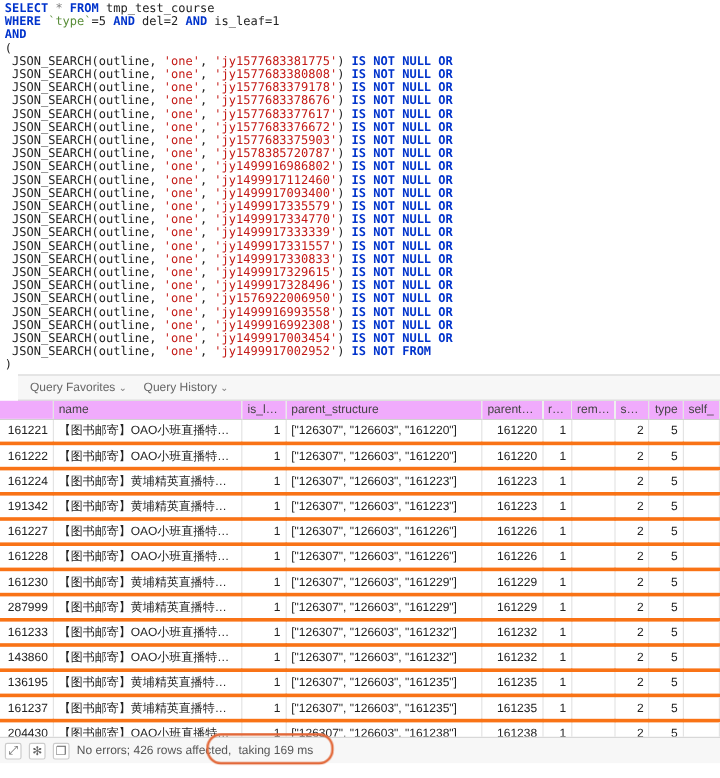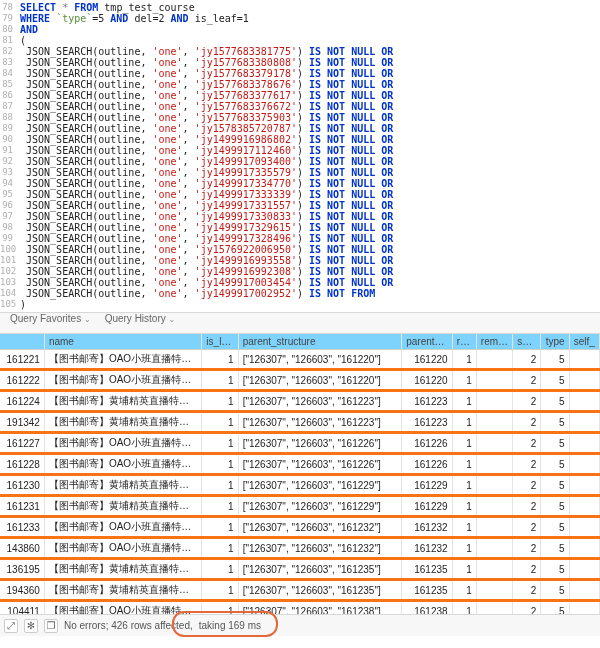--- a/index.html
+++ b/index.html
@@ -37,45 +37,46 @@
   .op { color: #7a7a7a; }
   .str { color: #c41a16; }
   .ident { color: #222; }
   .bt { color: #5a8e3a; }
   .toolbar {
     height: 22px;
     border-top: 1px solid #d8d8d8;
     border-bottom: 1px solid #d8d8d8;
     background: #f7f7f7;
     display: flex;
-    align-items: flex-start;
+    align-items: center;
     gap: 14px;
     padding: 0 10px;
     font-family: -apple-system, Helvetica, Arial, sans-serif;
     font-size: 10px;
     color: #666;
+    margin-left: 15px;
   }
   .toolbar .chev { font-size: 8px; color: #888; }
   .grid {
     height: 280px;
     overflow: hidden;
     font-family: -apple-system, Helvetica, Arial, sans-serif;
     font-size: 10px;
   }
   table { border-collapse: collapse; width: 100%; table-layout: fixed; }
   th, td {
     border-right: 1px solid #e4e4e4;
     padding: 2px 4px;
     white-space: nowrap;
     overflow: hidden;
     text-overflow: ellipsis;
     height: 14px;
   }
   thead th {
-    background: #7dd3fc;
+    background: #f0abfc;
     border-bottom: 1px solid #d0d0d0;
     font-weight: normal;
     text-align: left;
     color: #444;
     position: sticky; top: 0;
   }
   tbody tr { border-bottom: 3px solid #f97316; }
   td.num, th.num { text-align: right; }
   .status {
     height: 22px;
@@ -115,49 +116,20 @@
   .col-sell { width: 24px; }
   .col-remark { width: 36px; }
   .col-shop { width: 28px; }
   .col-type { width: 28px; }
   .col-self { width: 30px; }
 </style>
 </head>
 <body>
 
 <div class="editor">
-  <div class="gutter" id="gutter">78
-79
-80
-81
-82
-83
-84
-85
-86
-87
-88
-89
-90
-91
-92
-93
-94
-95
-96
-97
-98
-99
-100
-101
-102
-103
-104
-105
-</div>
   <div class="code" id="code"><span class="kw">SELECT</span> <span class="op">*</span> <span class="kw">FROM</span> <span class="ident">tmp_test_course</span>
 <span class="kw">WHERE</span> <span class="bt">`type`</span>=5 <span class="kw">AND</span> del=2 <span class="kw">AND</span> is_leaf=1
 <span class="kw">AND</span>
 (
  JSON_SEARCH(outline, <span class="str">'one'</span>, <span class="str">'jy1577683381775'</span>) <span class="kw">IS NOT NULL OR</span>
  JSON_SEARCH(outline, <span class="str">'one'</span>, <span class="str">'jy1577683380808'</span>) <span class="kw">IS NOT NULL OR</span>
  JSON_SEARCH(outline, <span class="str">'one'</span>, <span class="str">'jy1577683379178'</span>) <span class="kw">IS NOT NULL OR</span>
  JSON_SEARCH(outline, <span class="str">'one'</span>, <span class="str">'jy1577683378676'</span>) <span class="kw">IS NOT NULL OR</span>
  JSON_SEARCH(outline, <span class="str">'one'</span>, <span class="str">'jy1577683377617'</span>) <span class="kw">IS NOT NULL OR</span>
  JSON_SEARCH(outline, <span class="str">'one'</span>, <span class="str">'jy1577683376672'</span>) <span class="kw">IS NOT NULL OR</span>
@@ -300,21 +272,21 @@
           <td class="num">1</td>
           <td>["126307", "126603", "161229"]</td>
           <td class="num">161229</td>
           <td class="num">1</td>
           <td></td>
           <td class="num">2</td>
           <td class="num">5</td>
           <td></td>
         </tr>
         <tr>
-          <td class="num">161231</td>
+          <td class="num">287999</td>
           <td>【图书邮寄】黄埔精英直播特训营系...</td>
           <td class="num">1</td>
           <td>["126307", "126603", "161229"]</td>
           <td class="num">161229</td>
           <td class="num">1</td>
           <td></td>
           <td class="num">2</td>
           <td class="num">5</td>
           <td></td>
         </tr>
@@ -348,33 +320,33 @@
           <td class="num">1</td>
           <td>["126307", "126603", "161235"]</td>
           <td class="num">161235</td>
           <td class="num">1</td>
           <td></td>
           <td class="num">2</td>
           <td class="num">5</td>
           <td></td>
         </tr>
         <tr>
-          <td class="num">194360</td>
+          <td class="num">161237</td>
           <td>【图书邮寄】黄埔精英直播特训营系...</td>
           <td class="num">1</td>
           <td>["126307", "126603", "161235"]</td>
           <td class="num">161235</td>
           <td class="num">1</td>
           <td></td>
           <td class="num">2</td>
           <td class="num">5</td>
           <td></td>
         </tr>
         <tr>
-          <td class="num">104411</td>
+          <td class="num">204430</td>
           <td>【图书邮寄】OAO小班直播特训营系...</td>
           <td class="num">1</td>
           <td>["126307", "126603", "161238"]</td>
           <td class="num">161238</td>
           <td class="num">1</td>
           <td></td>
           <td class="num">2</td>
           <td class="num">5</td>
           <td></td>
         </tr>

